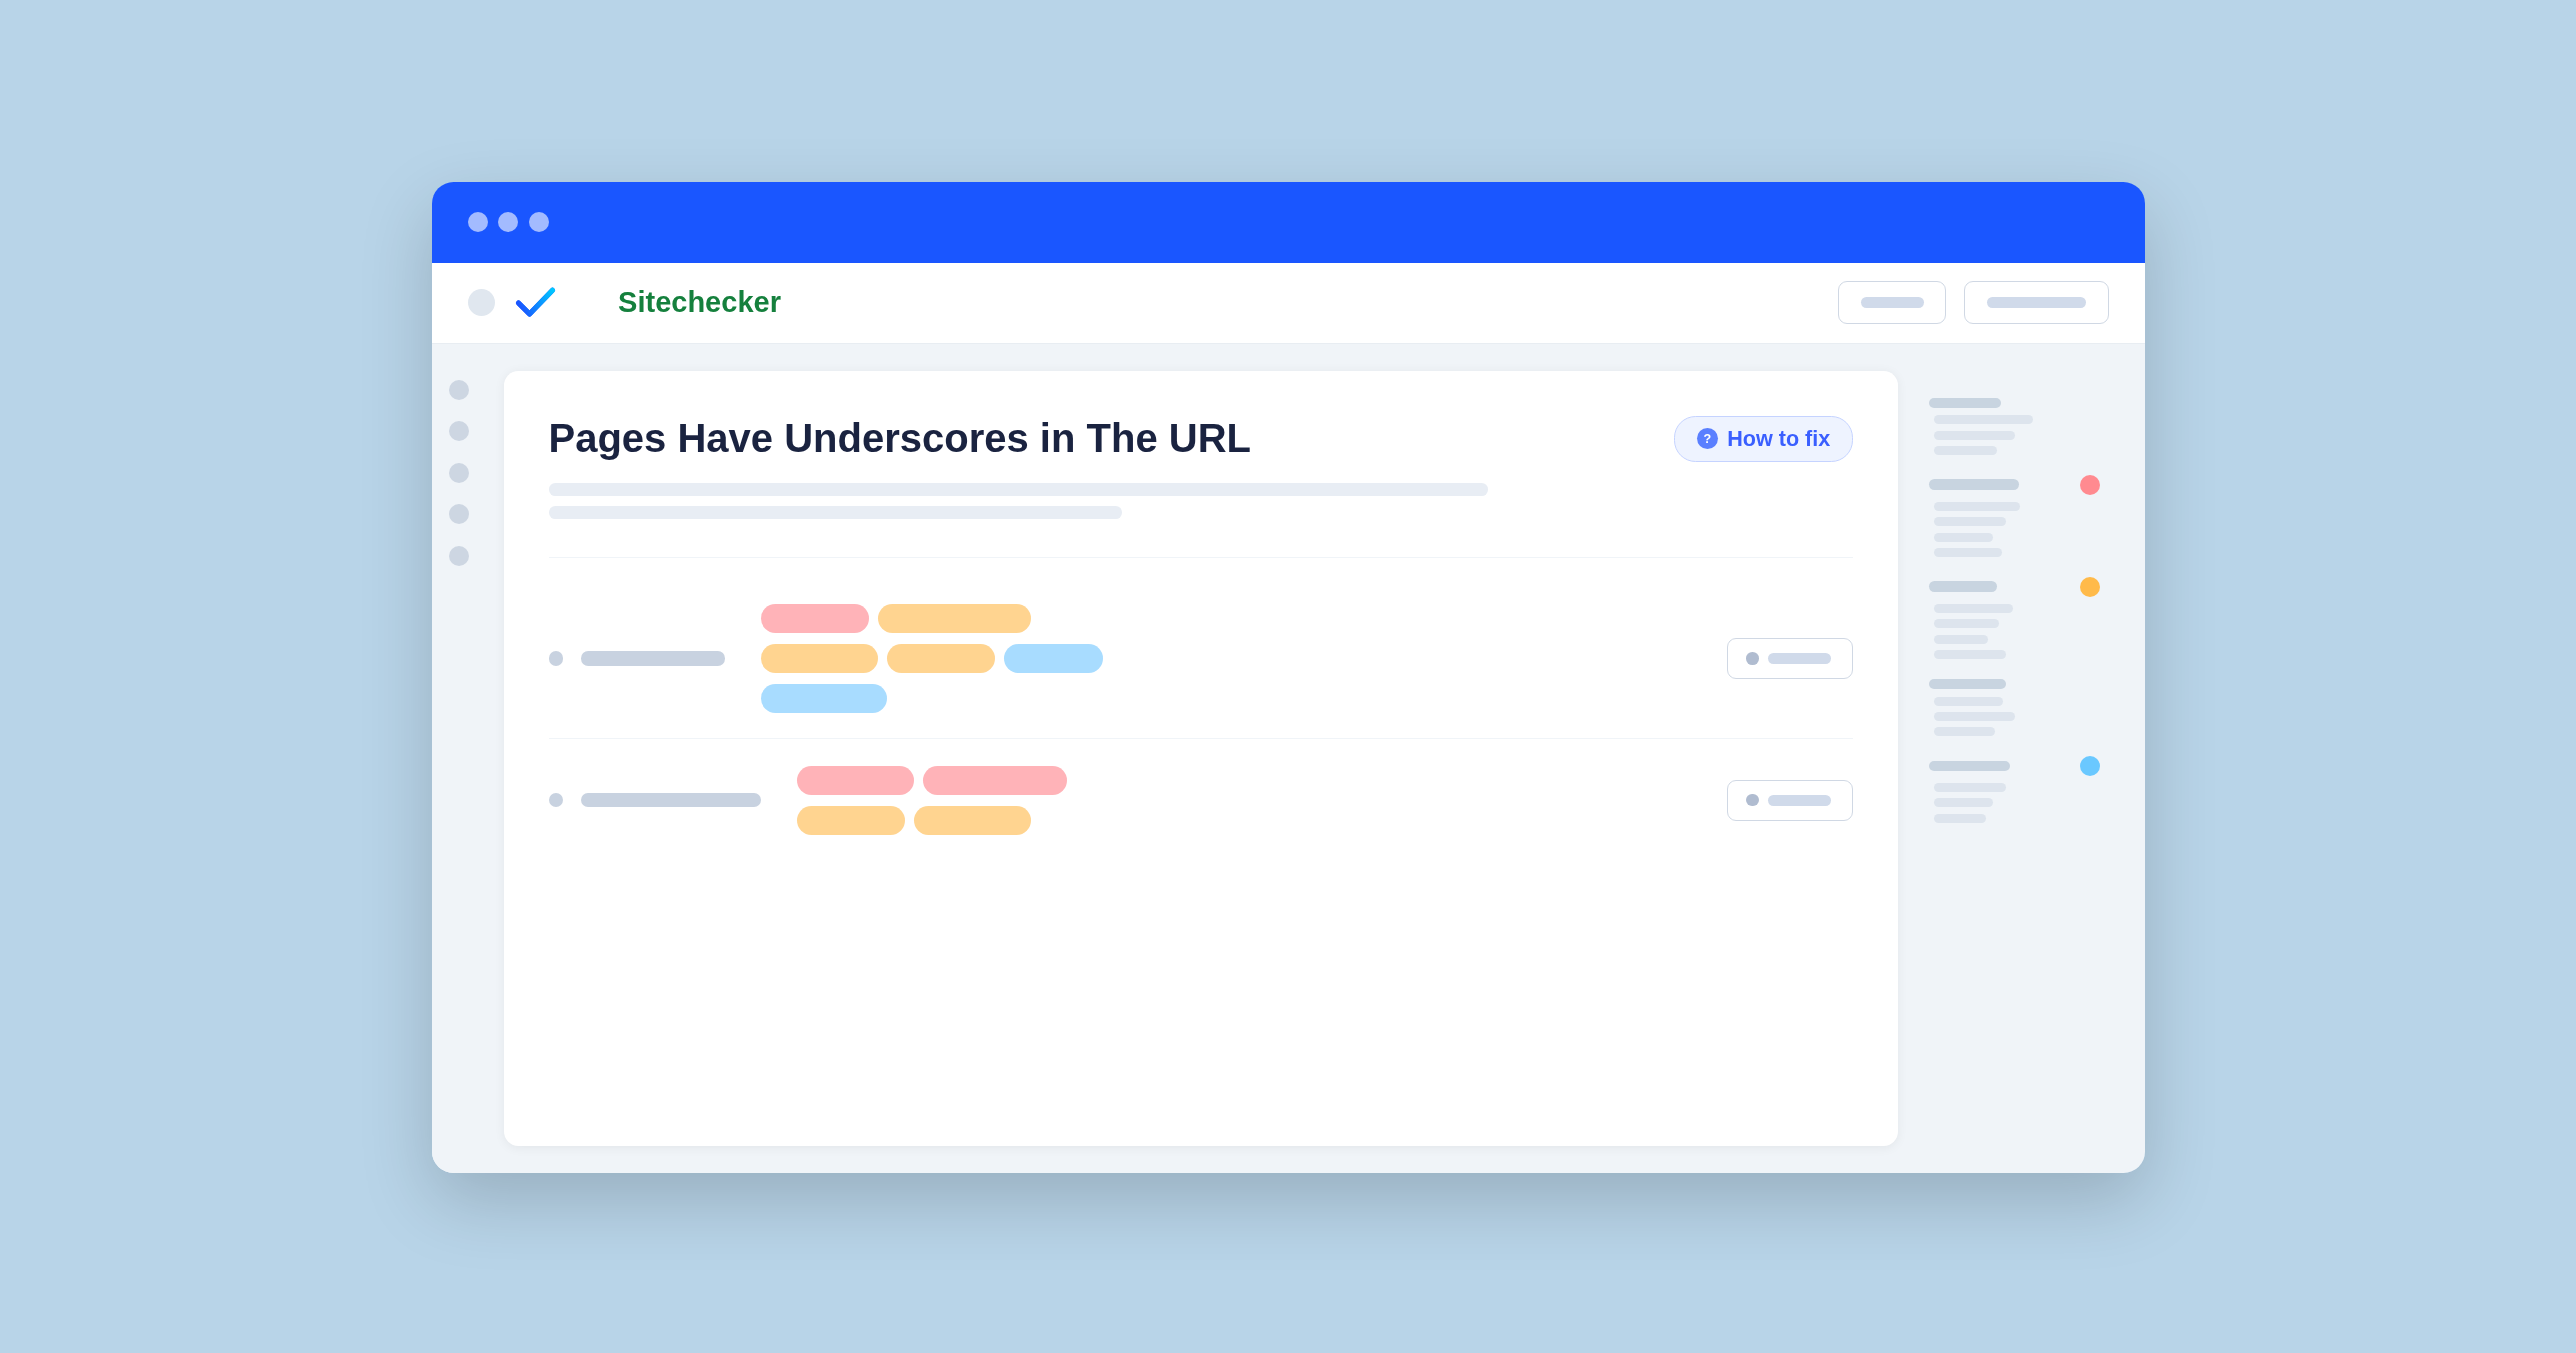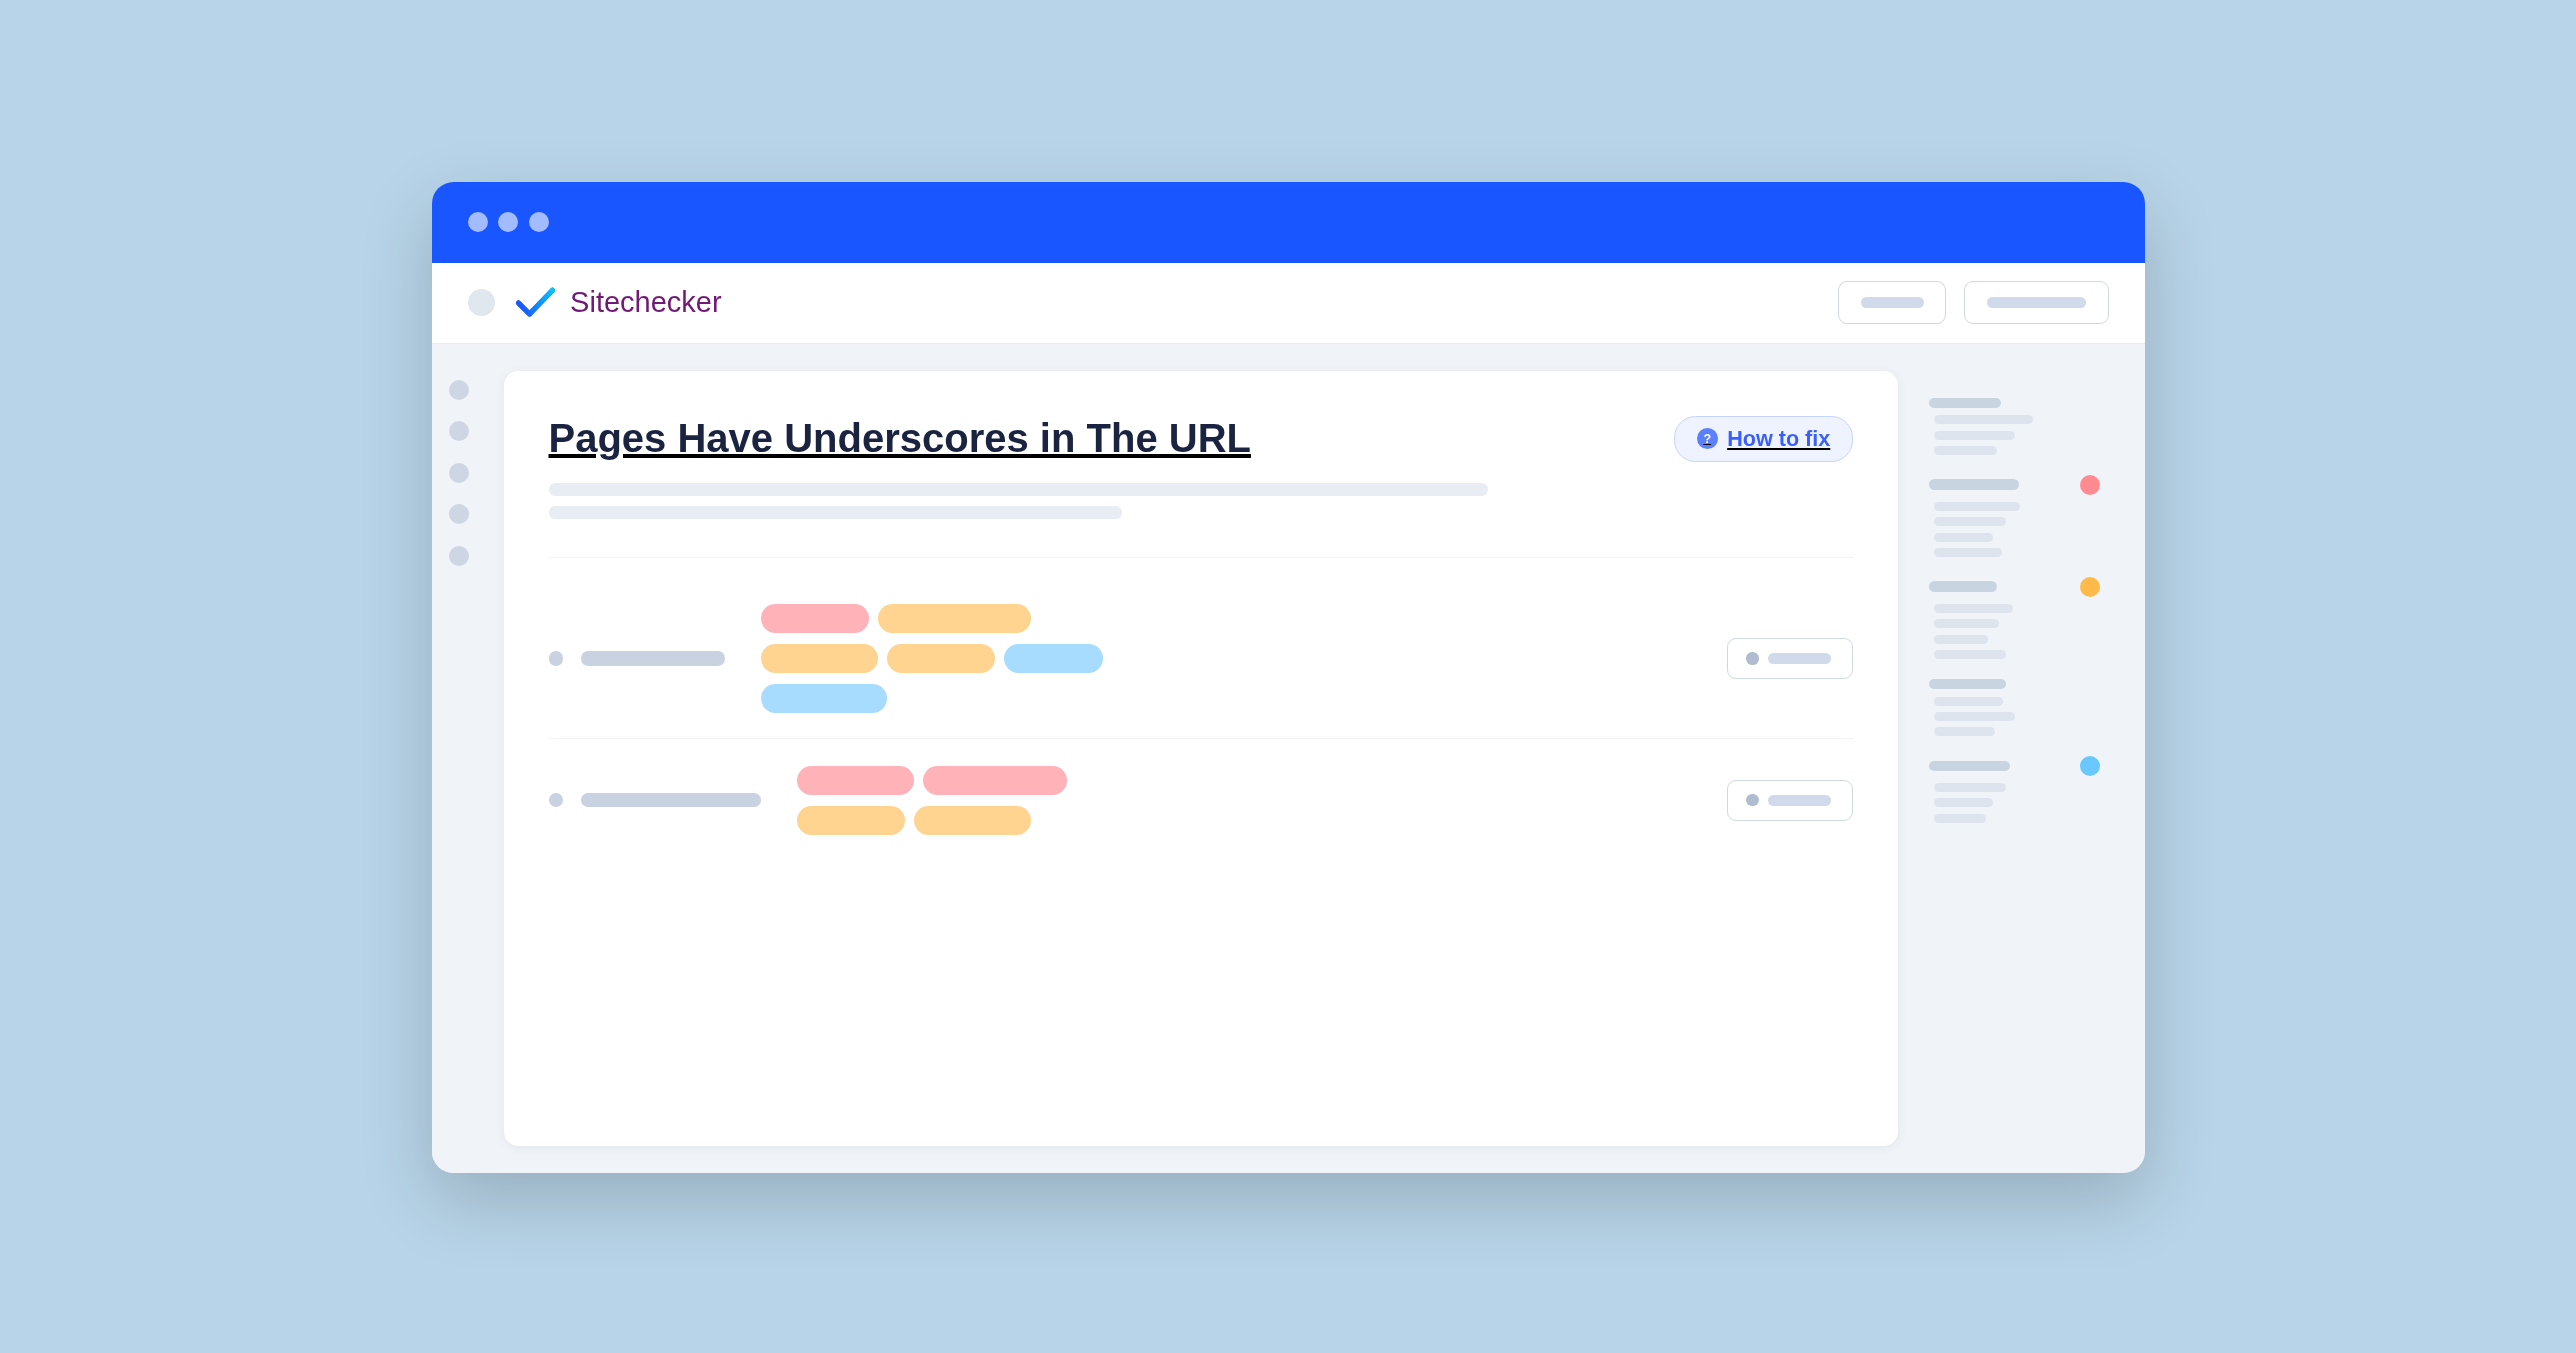--- a/index.html
+++ b/index.html
@@ -77,22 +77,23 @@
       gap: 12.6px;
     }
 
     .logo-checkmark {
       width: 45px;
       height: 34px;
     }
 
     .logo-text {
       font-size: 29px;
-      font-weight: 400;
-      color: #701a75;
+      font-weight: 700;
+      color: #15803d;
+      margin-left: 48px;
     }
 
     .nav-spacer { flex: 1; }
 
     .nav-btn {
       height: 43px;
       border-radius: 9px;
       border: 1.4px solid #d0d8e4;
       background: #fff;
       display: flex;
@@ -140,21 +141,20 @@
       background: #cdd6e2;
     }
 
     
     .main-content {
       flex: 1;
       padding: 27px 27px 27px 18px;
       display: flex;
       gap: 21.6px;
       overflow: hidden;
-      text-decoration: underline;
     }
 
     .content-card {
       background: #fff;
       border-radius: 14.4px;
       flex: 1;
       padding: 45px 45px 36px 45px;
       display: flex;
       flex-direction: column;
       overflow: hidden;

